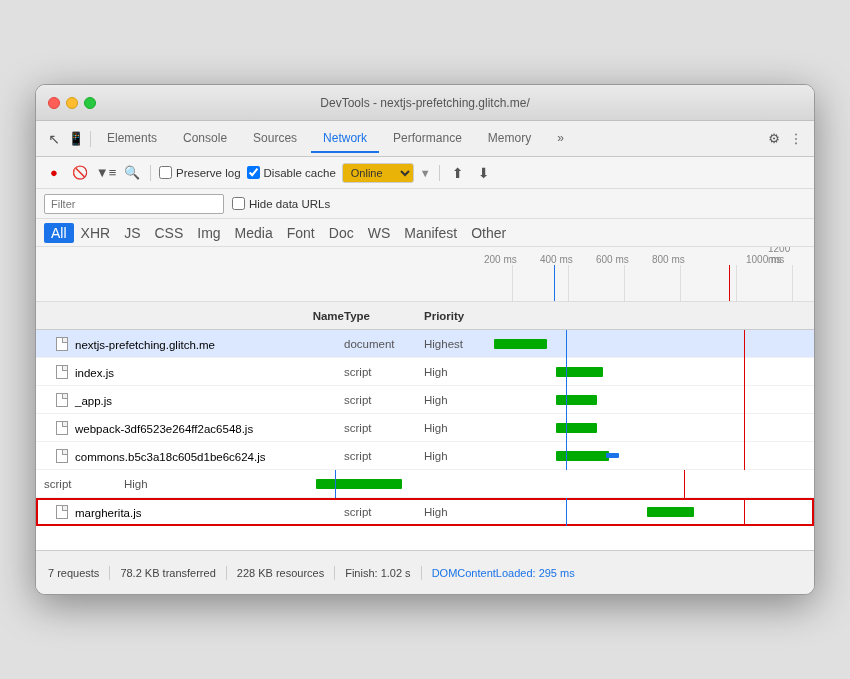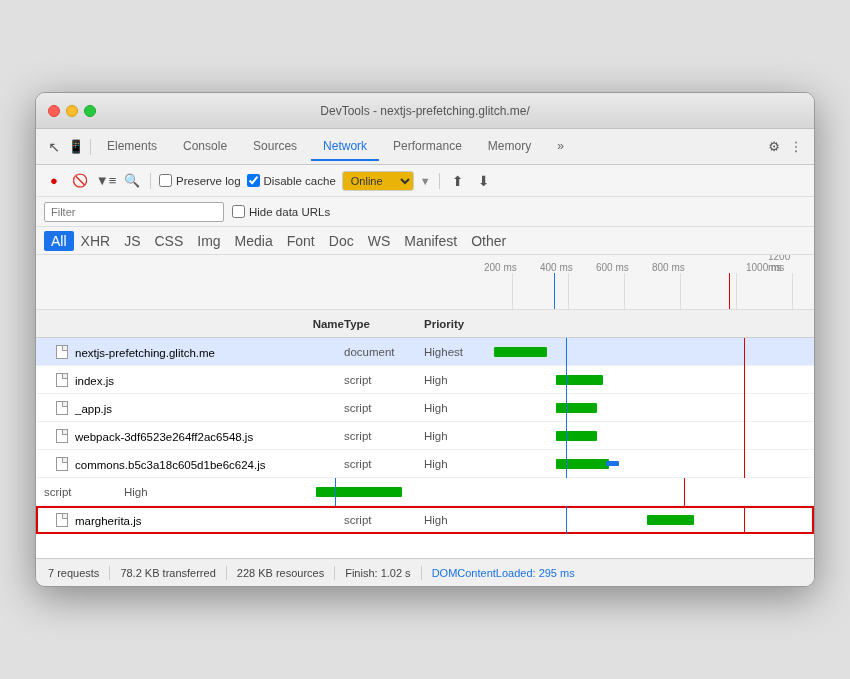--- a/index.html
+++ b/index.html
@@ -264,21 +264,21 @@
     .wf-bar {
       position: absolute;
       height: 10px;
       top: 1px;
       border-radius: 1px;
     }
     .wf-green { background: #0a0; }
     .status-bar {
       background: #f0f0f0;
       border-top: 1px solid #ccc;
-      height: 28px;
+      height: 44px;
       display: flex;
       align-items: center;
       padding: 0 12px;
       gap: 0;
       font-size: 11px;
       color: #444;
     }
     .status-sep {
       width: 1px;
       height: 14px;

